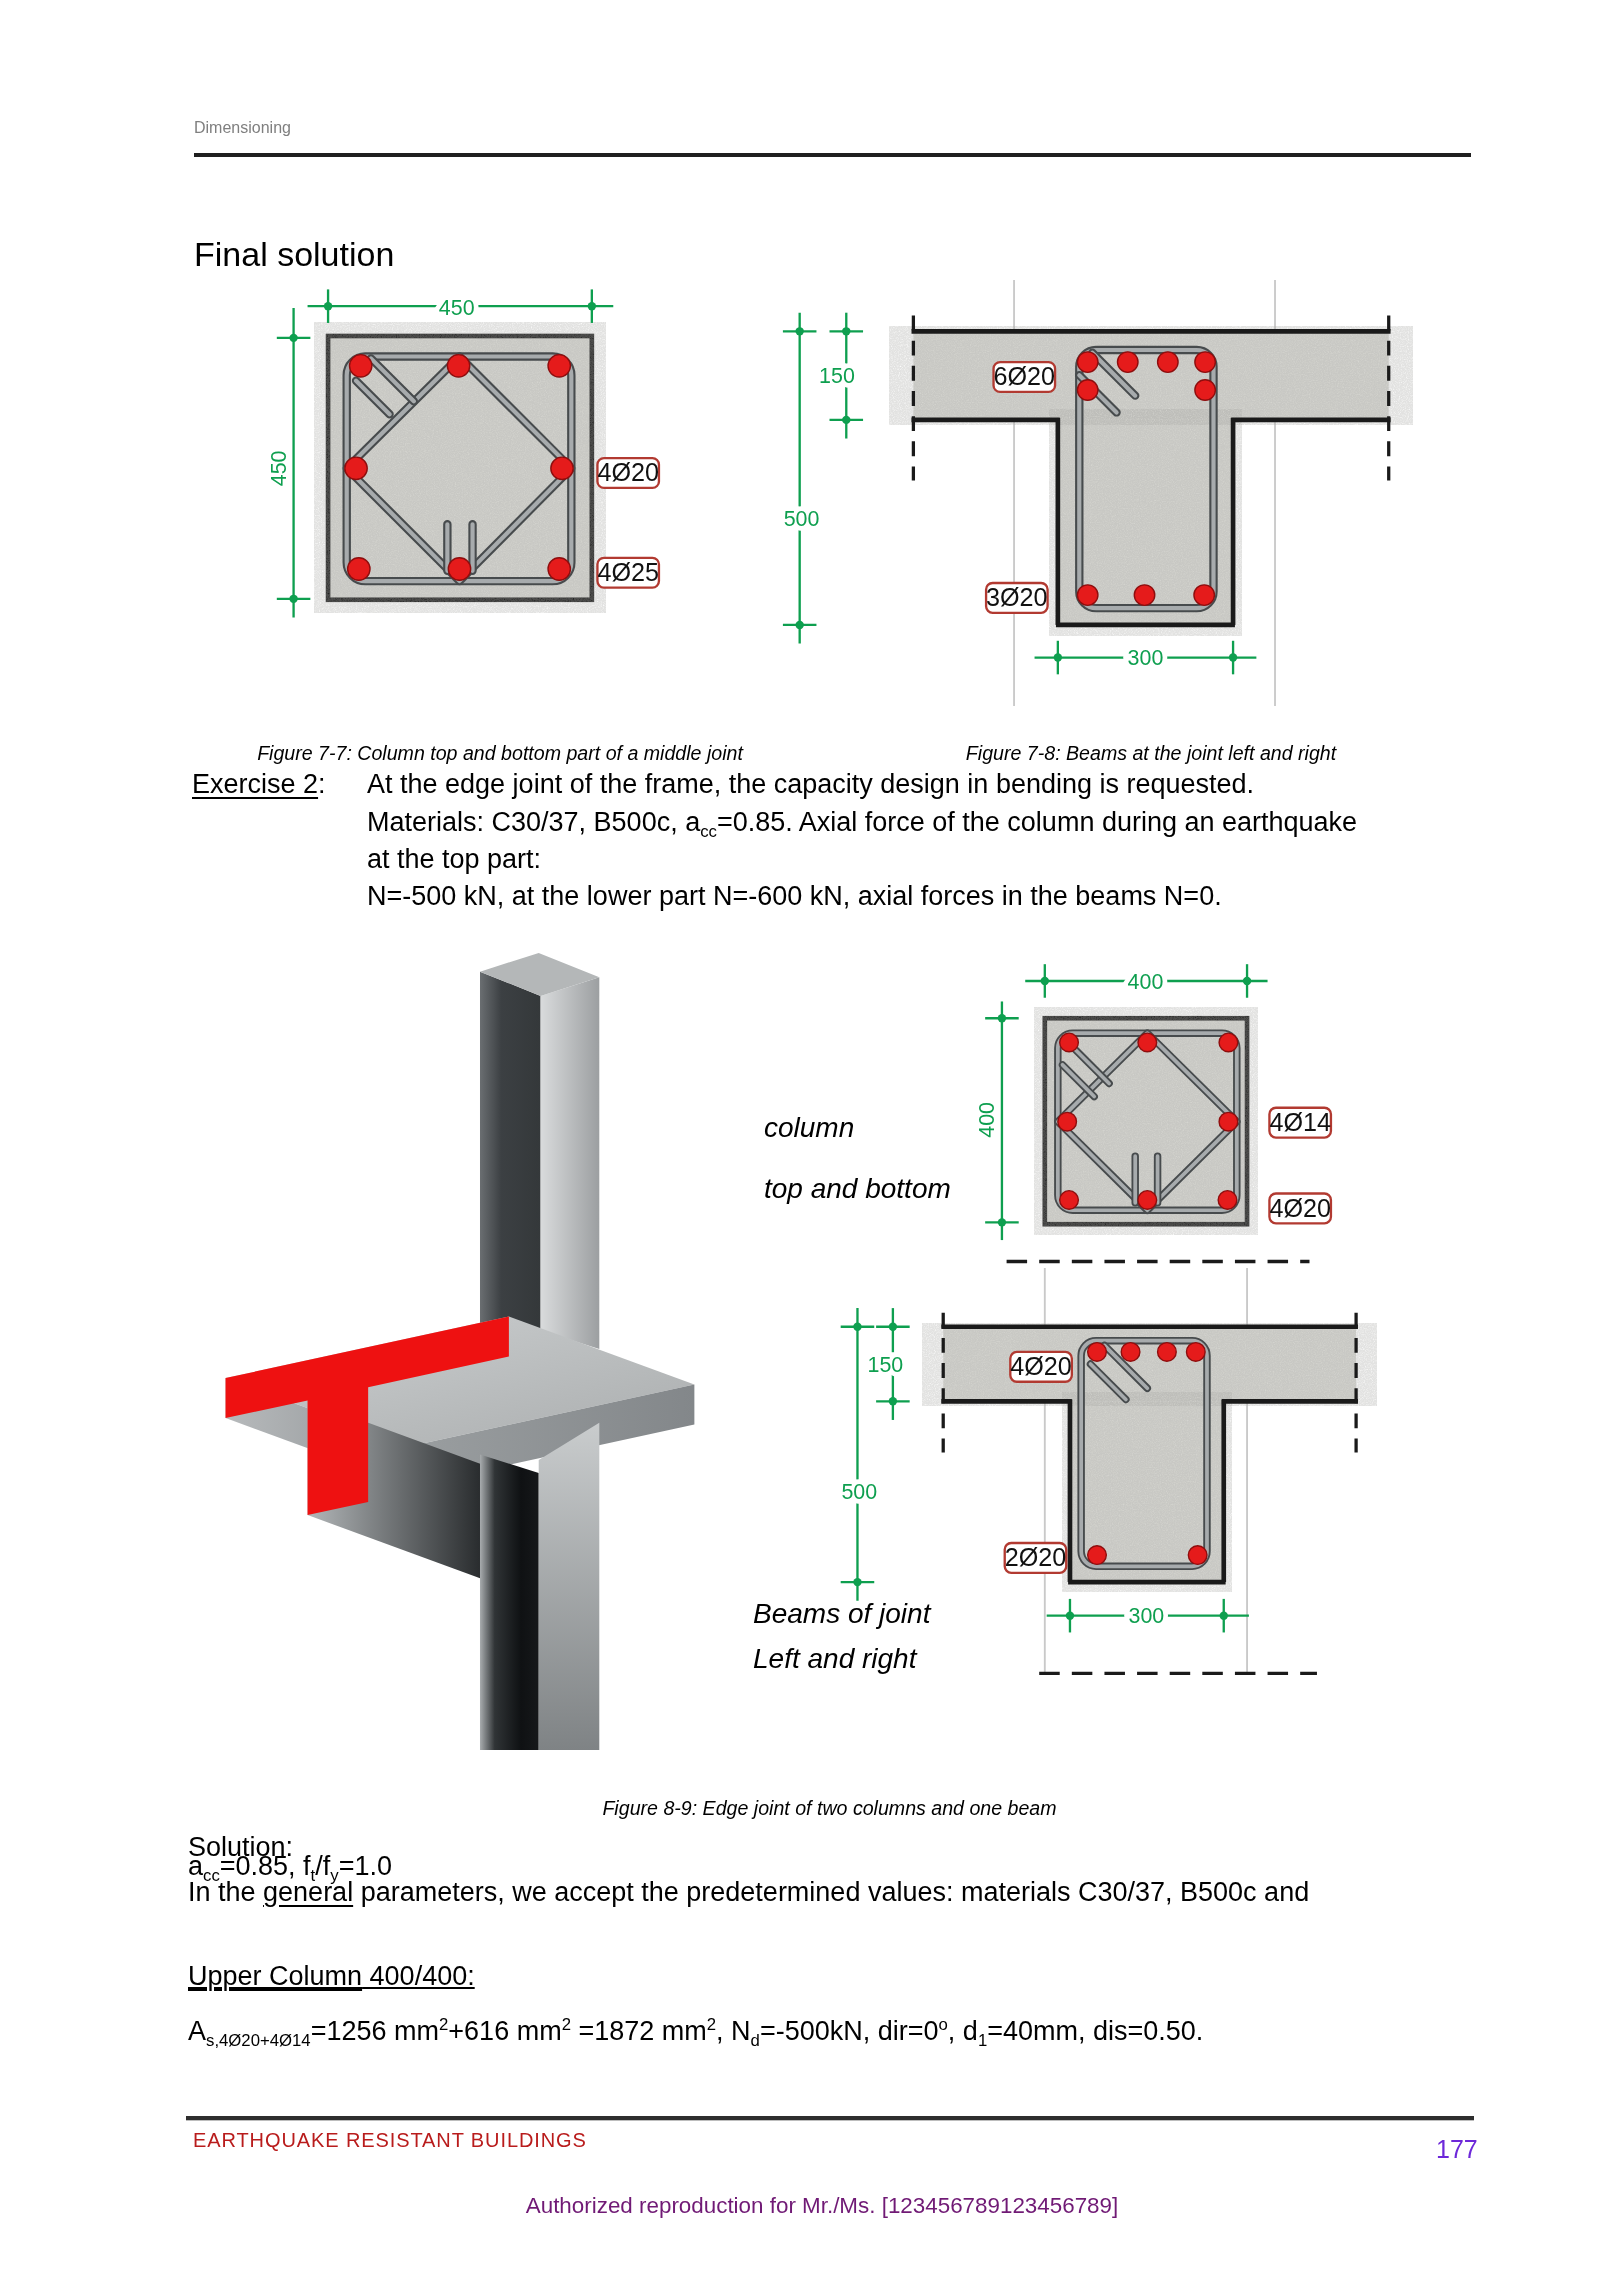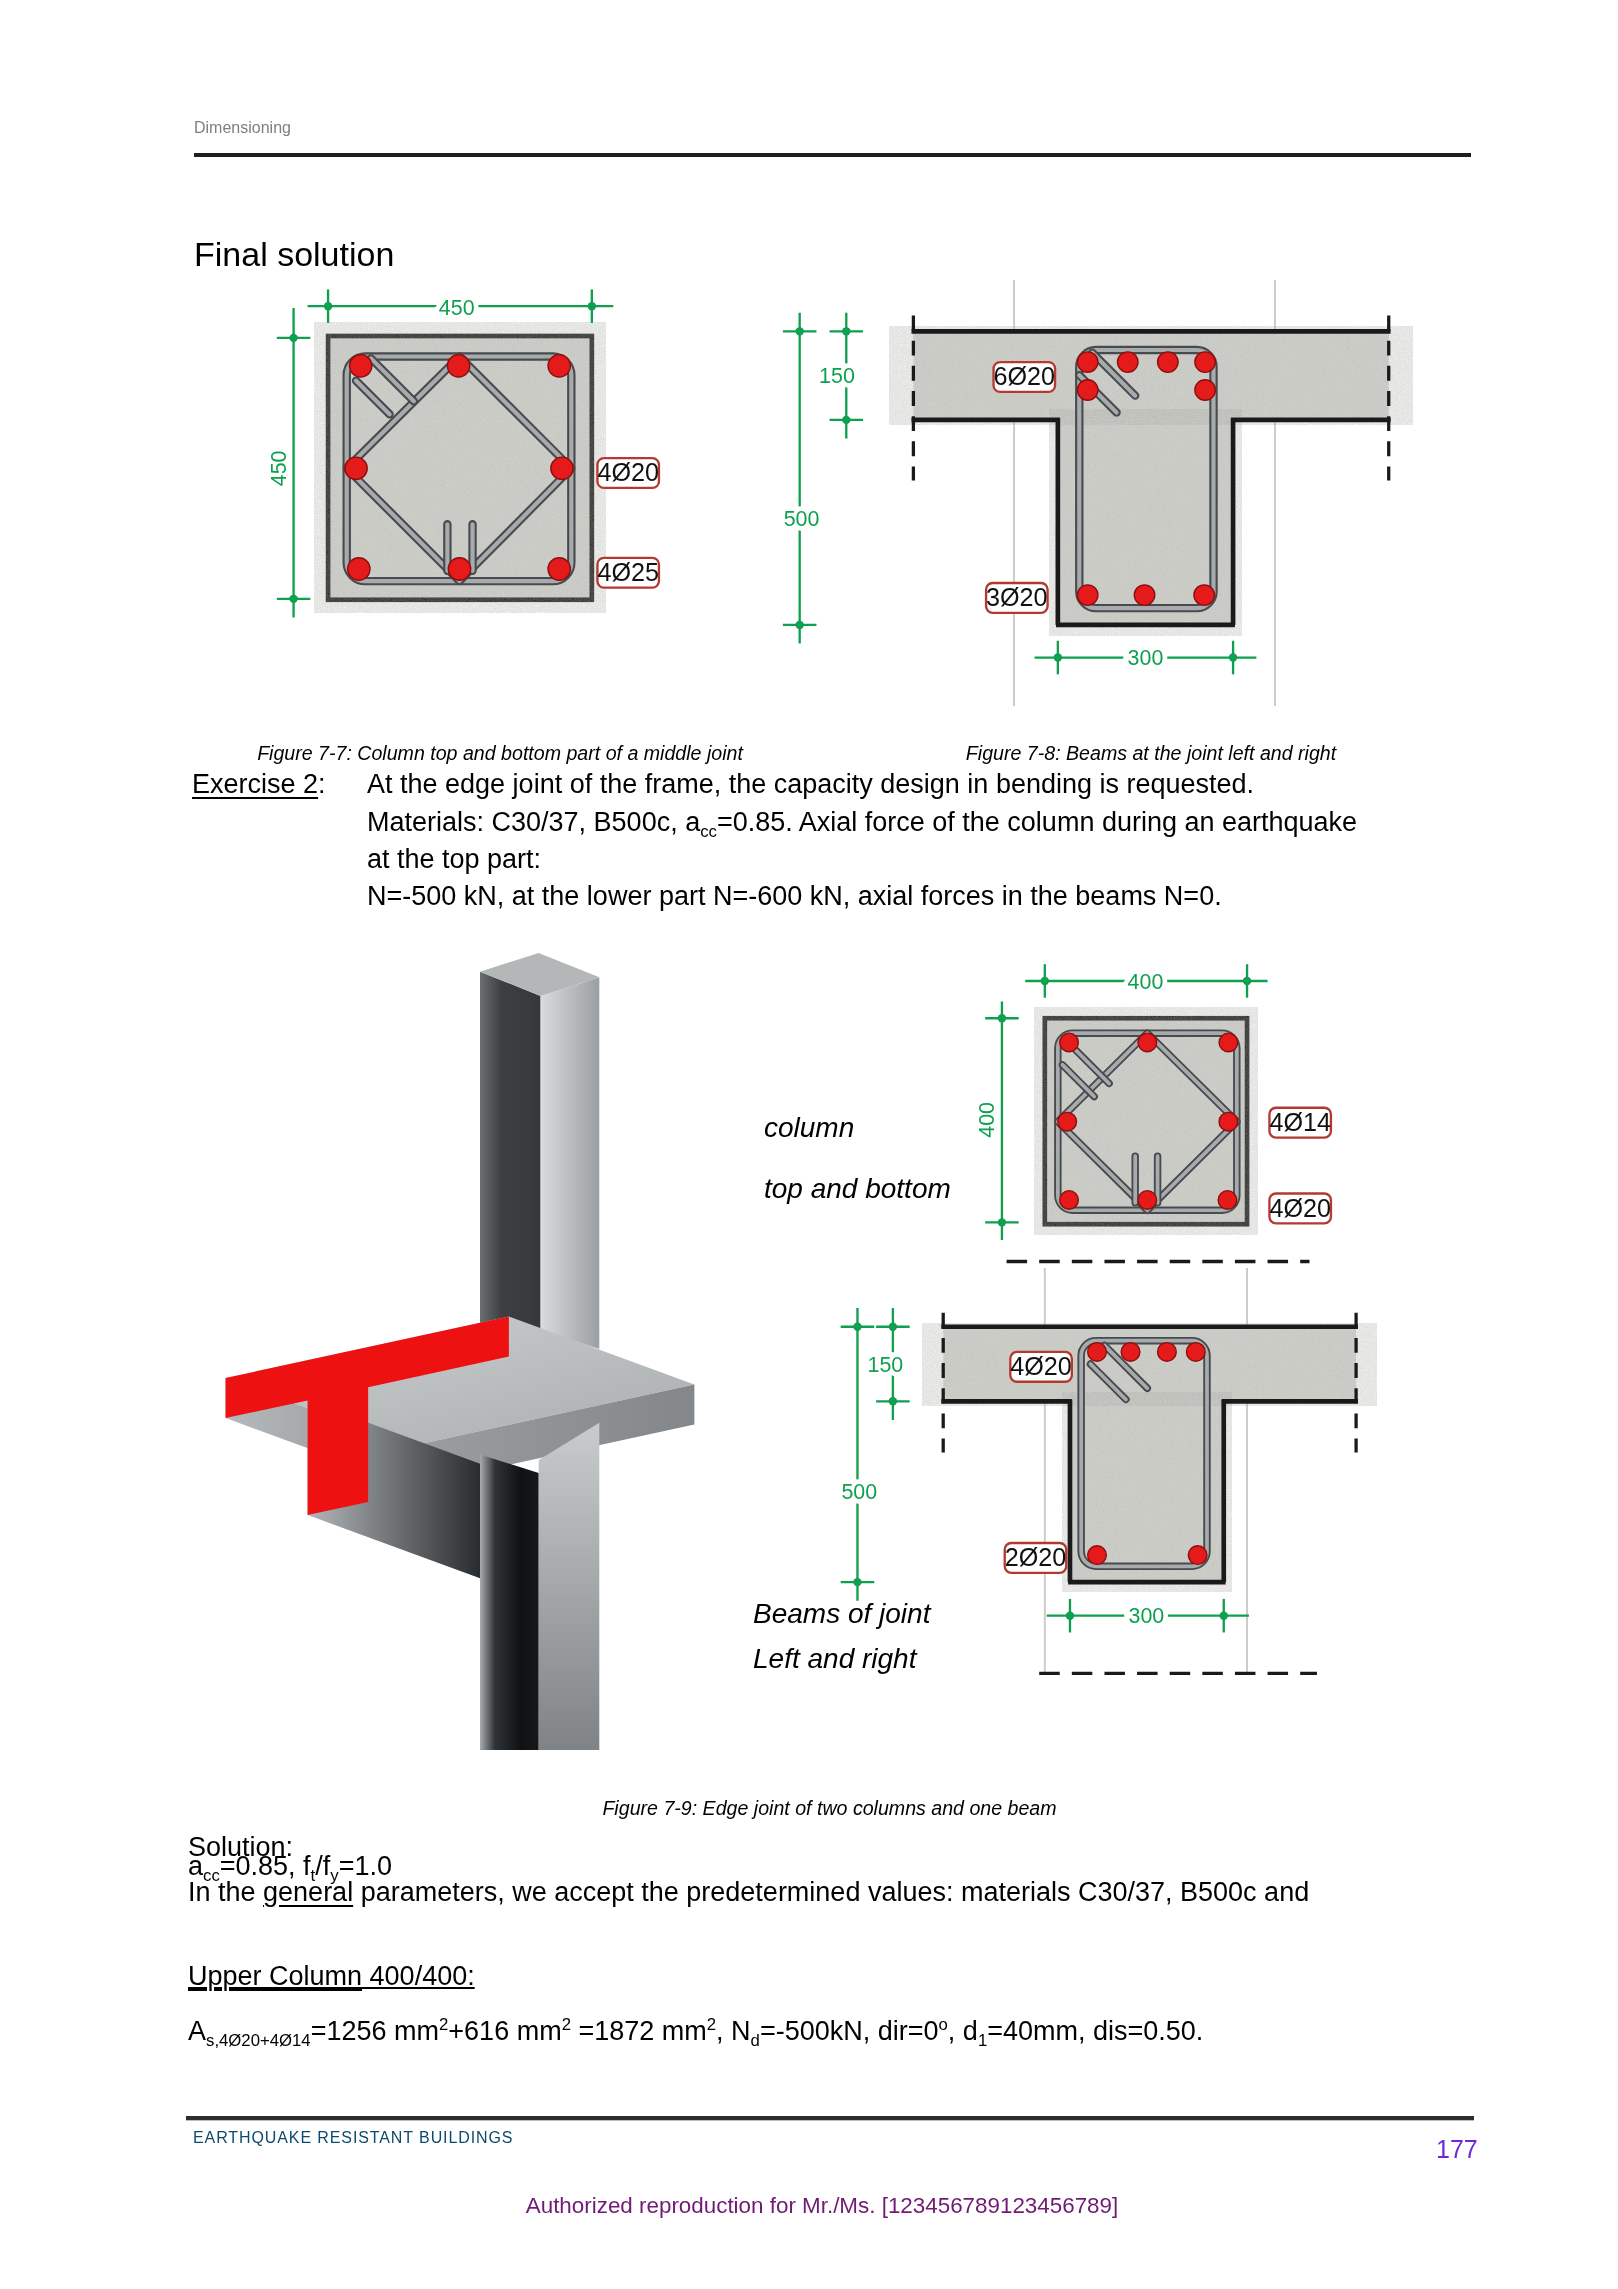--- a/index.html
+++ b/index.html
@@ -322,25 +322,25 @@
 <div class="abs txt body-text" style="left:367px;top:766px;">At the edge joint of the frame, the capacity design in bending is requested.</div>
 <div class="abs txt body-text" style="left:367px;top:804px;">Materials: C30/37, B500c, a<sub>cc</sub>=0.85. Axial force of the column during an earthquake</div>
 <div class="abs txt body-text" style="left:367px;top:841px;">at the top part:</div>
 <div class="abs txt body-text" style="left:367px;top:878px;">N=-500 kN, at the lower part N=-600 kN, axial forces in the beams N=0.</div>
 
 <div class="abs txt note3d" style="left:764px;top:1112px;">column</div>
 <div class="abs txt note3d" style="left:764px;top:1173px;">top and bottom</div>
 <div class="abs txt note3d" style="left:753px;top:1598px;">Beams of joint</div>
 <div class="abs txt note3d" style="left:753px;top:1643px;">Left and right</div>
 
-<div class="abs txt caption" style="left:550px;top:1773px;width:559px;">Figure 7-9: Edge joint of two columns and one beam</div>
+<div class="abs txt caption" style="left:550px;top:1773px;width:559px;">Figure 8-9: Edge joint of two columns and one beam</div>
 
 <div class="abs txt body-text" style="left:188px;top:1829px;">Solution:</div>
 <div class="abs txt body-text" style="left:188px;top:1874px;">In the <u>general</u> parameters, we accept the predetermined values: materials C30/37, B500c and</div>
 <div class="abs txt body-text" style="left:188px;top:1848px;">a<sub>cc</sub>=0.85, f<sub>t</sub>/f<sub>y</sub>=1.0</div>
 <div class="abs txt body-text" style="left:188px;top:1958px;text-decoration:underline;"><u>Upper Column</u> 400/400:</div>
 <div class="abs txt body-text" style="left:188px;top:2006px;">A<sub>s,4Ø20+4Ø14</sub>=1256 mm<sup>2</sup>+616 mm<sup>2</sup> =1872 mm<sup>2</sup>, N<sub>d</sub>=-500kN, dir=0<sup>o</sup>, d<sub>1</sub>=40mm, dis=0.50.</div>
 
 <div class="abs txt" style="left:186px;top:2116px;width:1288px;height:3.7px;background:#2e2e2e;border-bottom:0.9px solid #bdbdbd;"></div>
-<div class="abs txt" style="left:193px;top:2129px;font-size:16px;color:#0c4a6e;letter-spacing:0.9px;">EARTHQUAKE RESISTANT BUILDINGS</div>
+<div class="abs txt" style="left:193px;top:2129px;font-size:20px;color:#b91c1c;letter-spacing:0.9px;">EARTHQUAKE RESISTANT BUILDINGS</div>
 <div class="abs txt" style="left:1436px;top:2135px;font-size:25px;color:#6d28d9;">177</div>
 <div class="abs txt" style="left:466px;top:2193px;width:712px;text-align:center;font-size:22.4px;color:#701a75;">Authorized reproduction for Mr./Ms. [123456789123456789]</div>
 
 
 </body></html>

